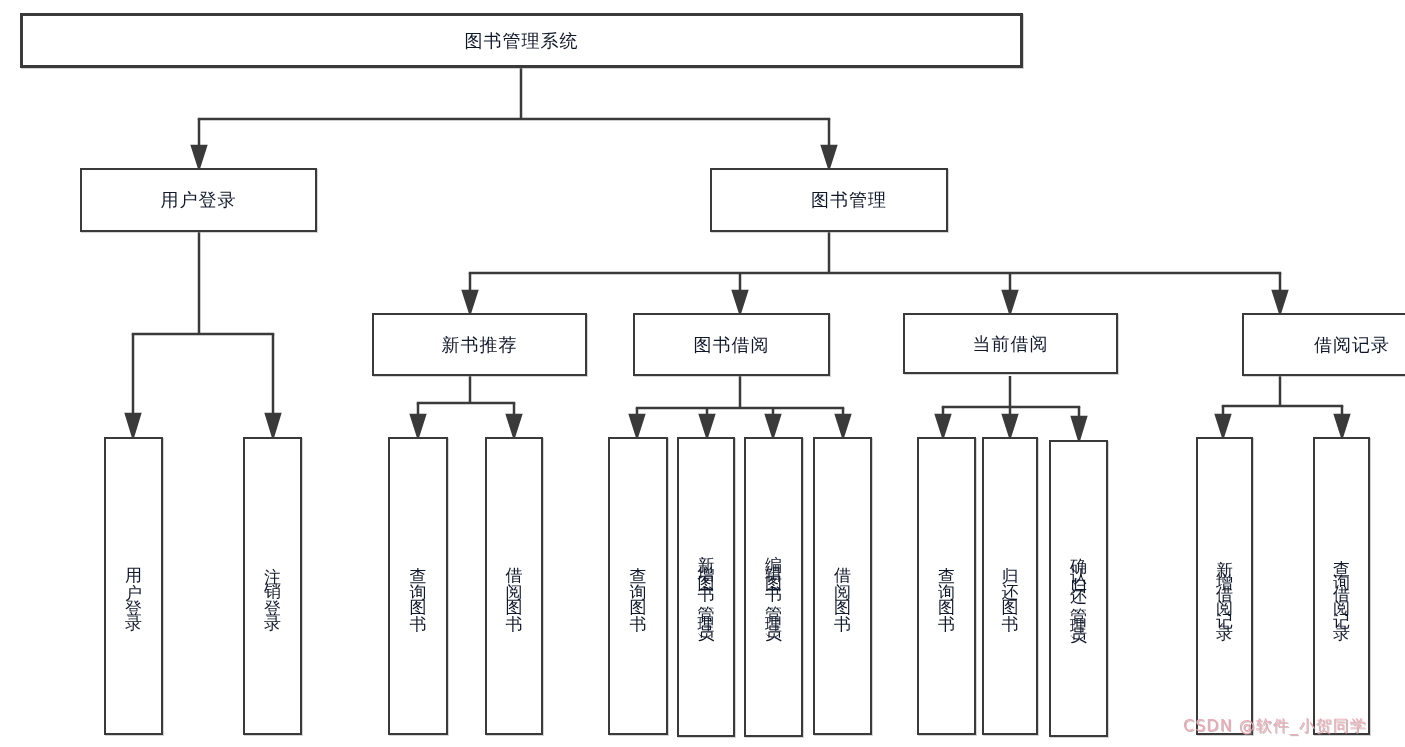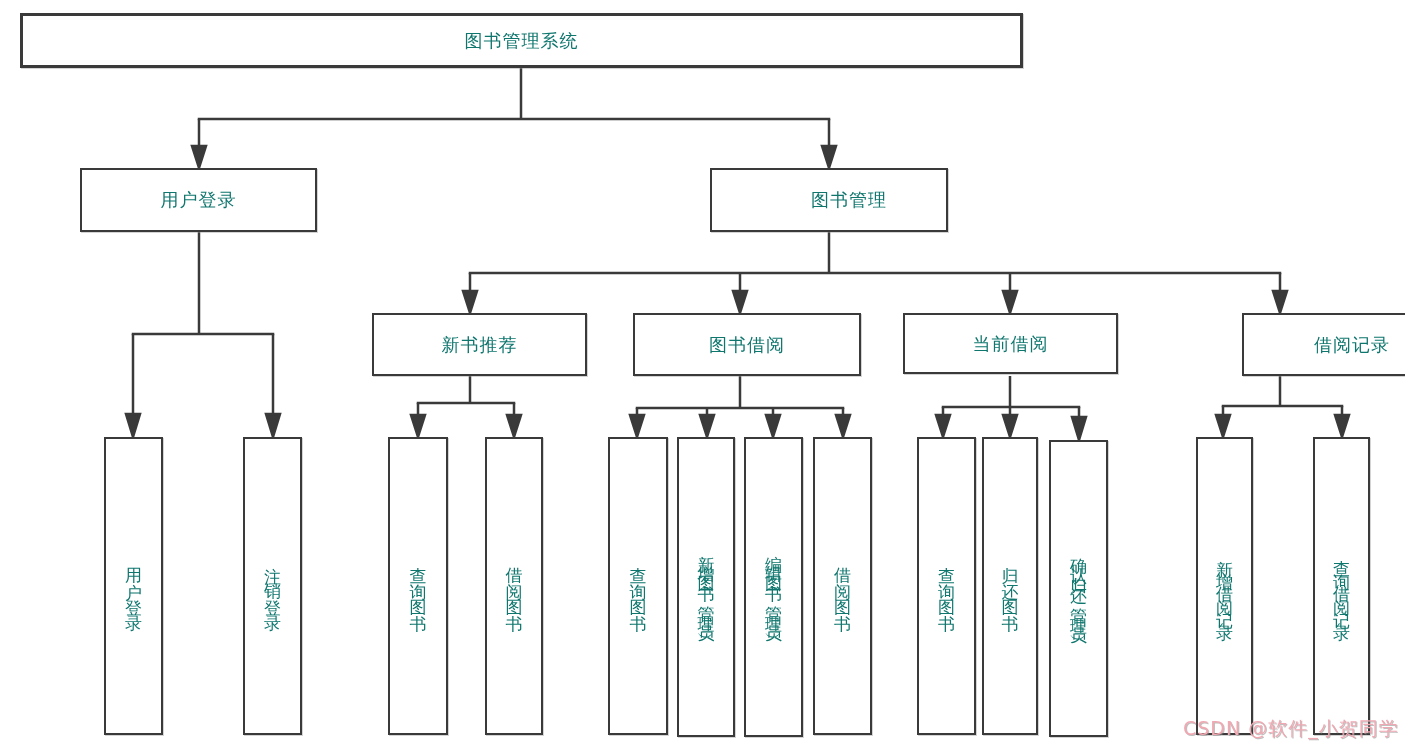--- a/index.html
+++ b/index.html
@@ -12,39 +12,39 @@
   }
   .connectors{position:absolute;left:0;top:0;}
   .box{
     position:absolute;
     box-sizing:border-box;
     border:2.5px solid #3a3a3a;
     background:#ffffff;
     display:flex;
     align-items:center;
     justify-content:center;
-    color:#0f766e;
+    color:#0f172a;
     font-size:18px;
     letter-spacing:1px;
     box-shadow:1px 1px 0 rgba(160,160,160,.45);
   }
   .vbox span{
     writing-mode:vertical-rl;
     text-orientation:mixed;
     font-size:17px;
     line-height:1;
     white-space:nowrap;
   }
   .ls16 span{letter-spacing:16px;}
   .ls13 span{letter-spacing:13px;}
   .ls10 span{letter-spacing:10px;}
   .watermark{
     position:absolute;
     left:1183px;top:716px;
-    font-size:19px;
+    font-size:16px;
     color:#f0a8b2;
     text-shadow:1px 1px 0 rgba(140,140,140,.55);
     white-space:nowrap;
     letter-spacing:1px;
   }
 </style>
 </head>
 <body>
 
 <div class="canvas">
@@ -120,21 +120,21 @@
   <div class="box" style="left:80px;top:168px;width:237px;height:64px;">
     <span>用户登录</span>
   </div>
   <div class="box" style="left:710px;top:168px;width:238px;height:64px;padding-left:40px;">
     <span>图书管理</span>
   </div>
 
   <div class="box" style="left:372px;top:313px;width:215px;height:63px;">
     <span>新书推荐</span>
   </div>
-  <div class="box" style="left:633px;top:313px;width:228px;height:63px;">
+  <div class="box" style="left:633px;top:313px;width:197px;height:63px;">
     <span>图书借阅</span>
   </div>
   <div class="box" style="left:903px;top:313px;width:215px;height:61px;">
     <span>当前借阅</span>
   </div>
   <div class="box" style="left:1242px;top:313px;width:208px;height:63px;padding-left:12px;">
     <span>借阅记录</span>
   </div>
 
   <div class="box vbox ls16" style="left:104px;top:437px;width:59px;height:298px;">

